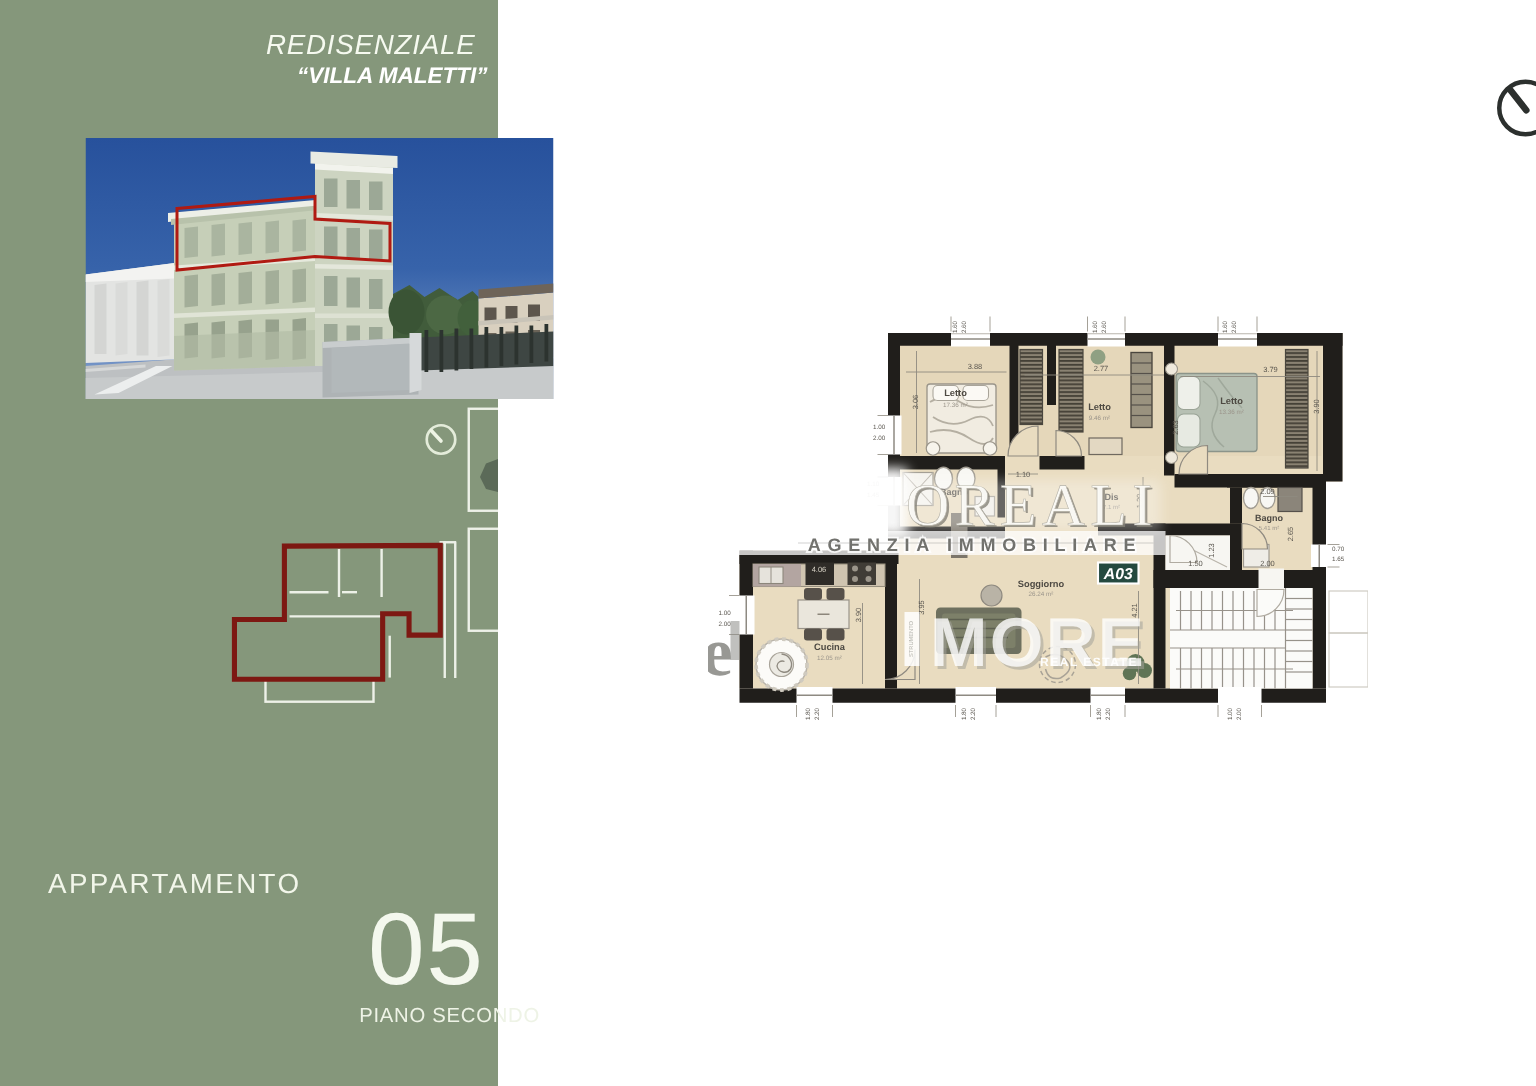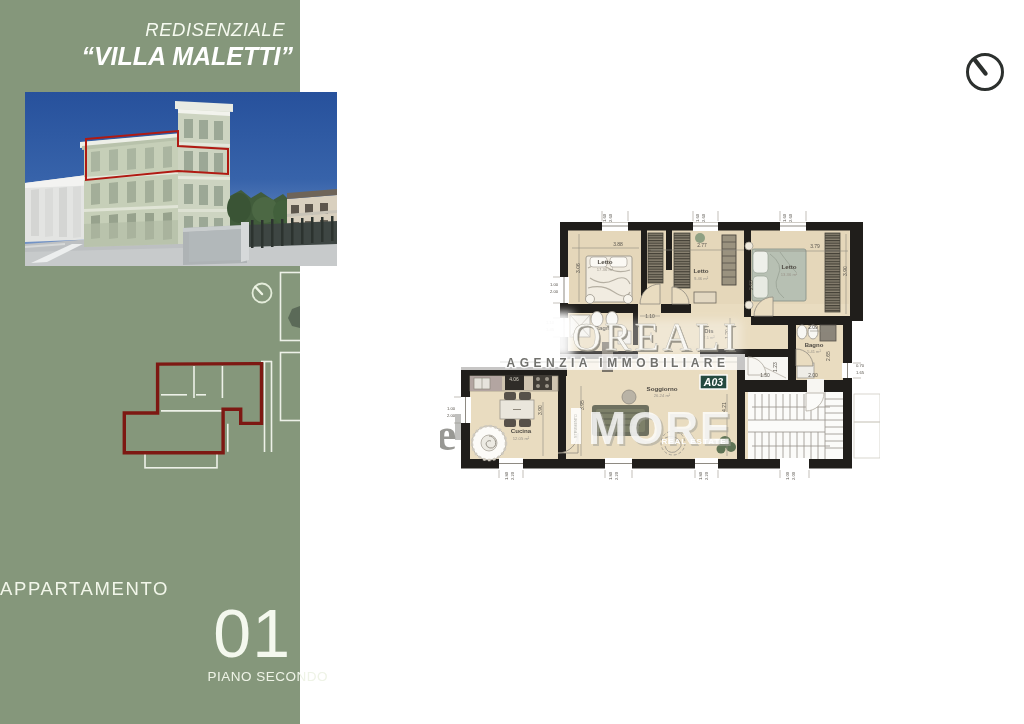--- a/index.html
+++ b/index.html
@@ -1,27 +1,27 @@
 <!DOCTYPE html>
 <html><head>
 <meta charset="utf-8">
 <style>
   html,body{margin:0;padding:0;}
   body{width:1024px;height:724px;position:relative;overflow:hidden;background:#ffffff;
        font-family:"Liberation Sans", sans-serif;}
-  .abs{position:absolute;}
+  .abs{position:absolute;padding-left:32px;}
 </style>
 </head>
 <body>
 
 <div class="abs" style="left:0;top:0;width:300px;height:724px;background:#85977b;"></div>
 
 <div class="abs" style="left:0;top:19px;width:285px;text-align:right;color:#f6faf0;font-style:italic;font-size:18.5px;letter-spacing:0.5px;">REDISENZIALE</div>
 
-<div class="abs" style="left:0;top:42px;width:293px;text-align:right;color:#ffffff;font-style:italic;font-weight:bold;font-size:25px;letter-spacing:0px;">“VILLA MALETTI”</div>
+<div class="abs" style="left:0;top:42px;width:293px;text-align:right;color:#ffffff;font-style:italic;font-weight:bold;font-size:15px;letter-spacing:0px;">“VILLA MALETTI”</div>
 
 <div class="abs" style="left:25px;top:92px;width:312px;height:174px;">
 <svg width="312" height="174" viewBox="0 0 312 174" xmlns="http://www.w3.org/2000/svg">
   <defs>
     <linearGradient id="sky" x1="0" y1="0" x2="0" y2="1">
       <stop offset="0" stop-color="#27519c"></stop>
       <stop offset="0.5" stop-color="#3763aa"></stop>
       <stop offset="0.85" stop-color="#6d8fc4"></stop>
       <stop offset="1" stop-color="#9db1d4"></stop>
     </linearGradient>
@@ -175,21 +175,21 @@
 </div>
 
 <div class="abs" style="left:118px;top:358px;width:150px;height:100px;">
 <svg width="150" height="100" viewBox="118 358 150 100" xmlns="http://www.w3.org/2000/svg">
   <polygon points="157.6,364.1 261.5,363.6 261.5,423.4 240.7,423.4 240.7,409.2 223.1,409.2 223.1,452.8 124.3,452.8 124.3,413.0 157.6,413.0" fill="none" stroke="#7d1812" stroke-width="3.4"></polygon>
 </svg>
 </div>
 
 <div class="abs" style="left:0;top:578px;width:293px;color:#f2f6ea;font-size:18.5px;letter-spacing:1.6px;">APPARTAMENTO</div>
 
-<div class="abs" style="left:0;top:594px;width:291px;text-align:right;color:#f4f8ee;font-size:68px;letter-spacing:1px;">01</div>
+<div class="abs" style="left:0;top:594px;width:291px;text-align:right;color:#f4f8ee;font-size:68px;letter-spacing:1px;">05</div>
 
 <div class="abs" style="left:0;top:669px;width:292px;text-align:right;color:#eef3e6;font-size:13.5px;letter-spacing:0.5px;margin-left:36px;">PIANO SECONDO</div>
 
 <div class="abs" style="left:963px;top:50px;width:44px;height:44px;">
 <svg width="44" height="44" viewBox="0 0 44 44" xmlns="http://www.w3.org/2000/svg">
   <circle cx="22" cy="22" r="17.5" fill="none" stroke="#2c302e" stroke-width="3"></circle>
   <line x1="11.5" y1="9.5" x2="22.5" y2="23.5" stroke="#2c302e" stroke-width="4.4" stroke-linecap="round"></line>
 </svg>
 </div>
 

